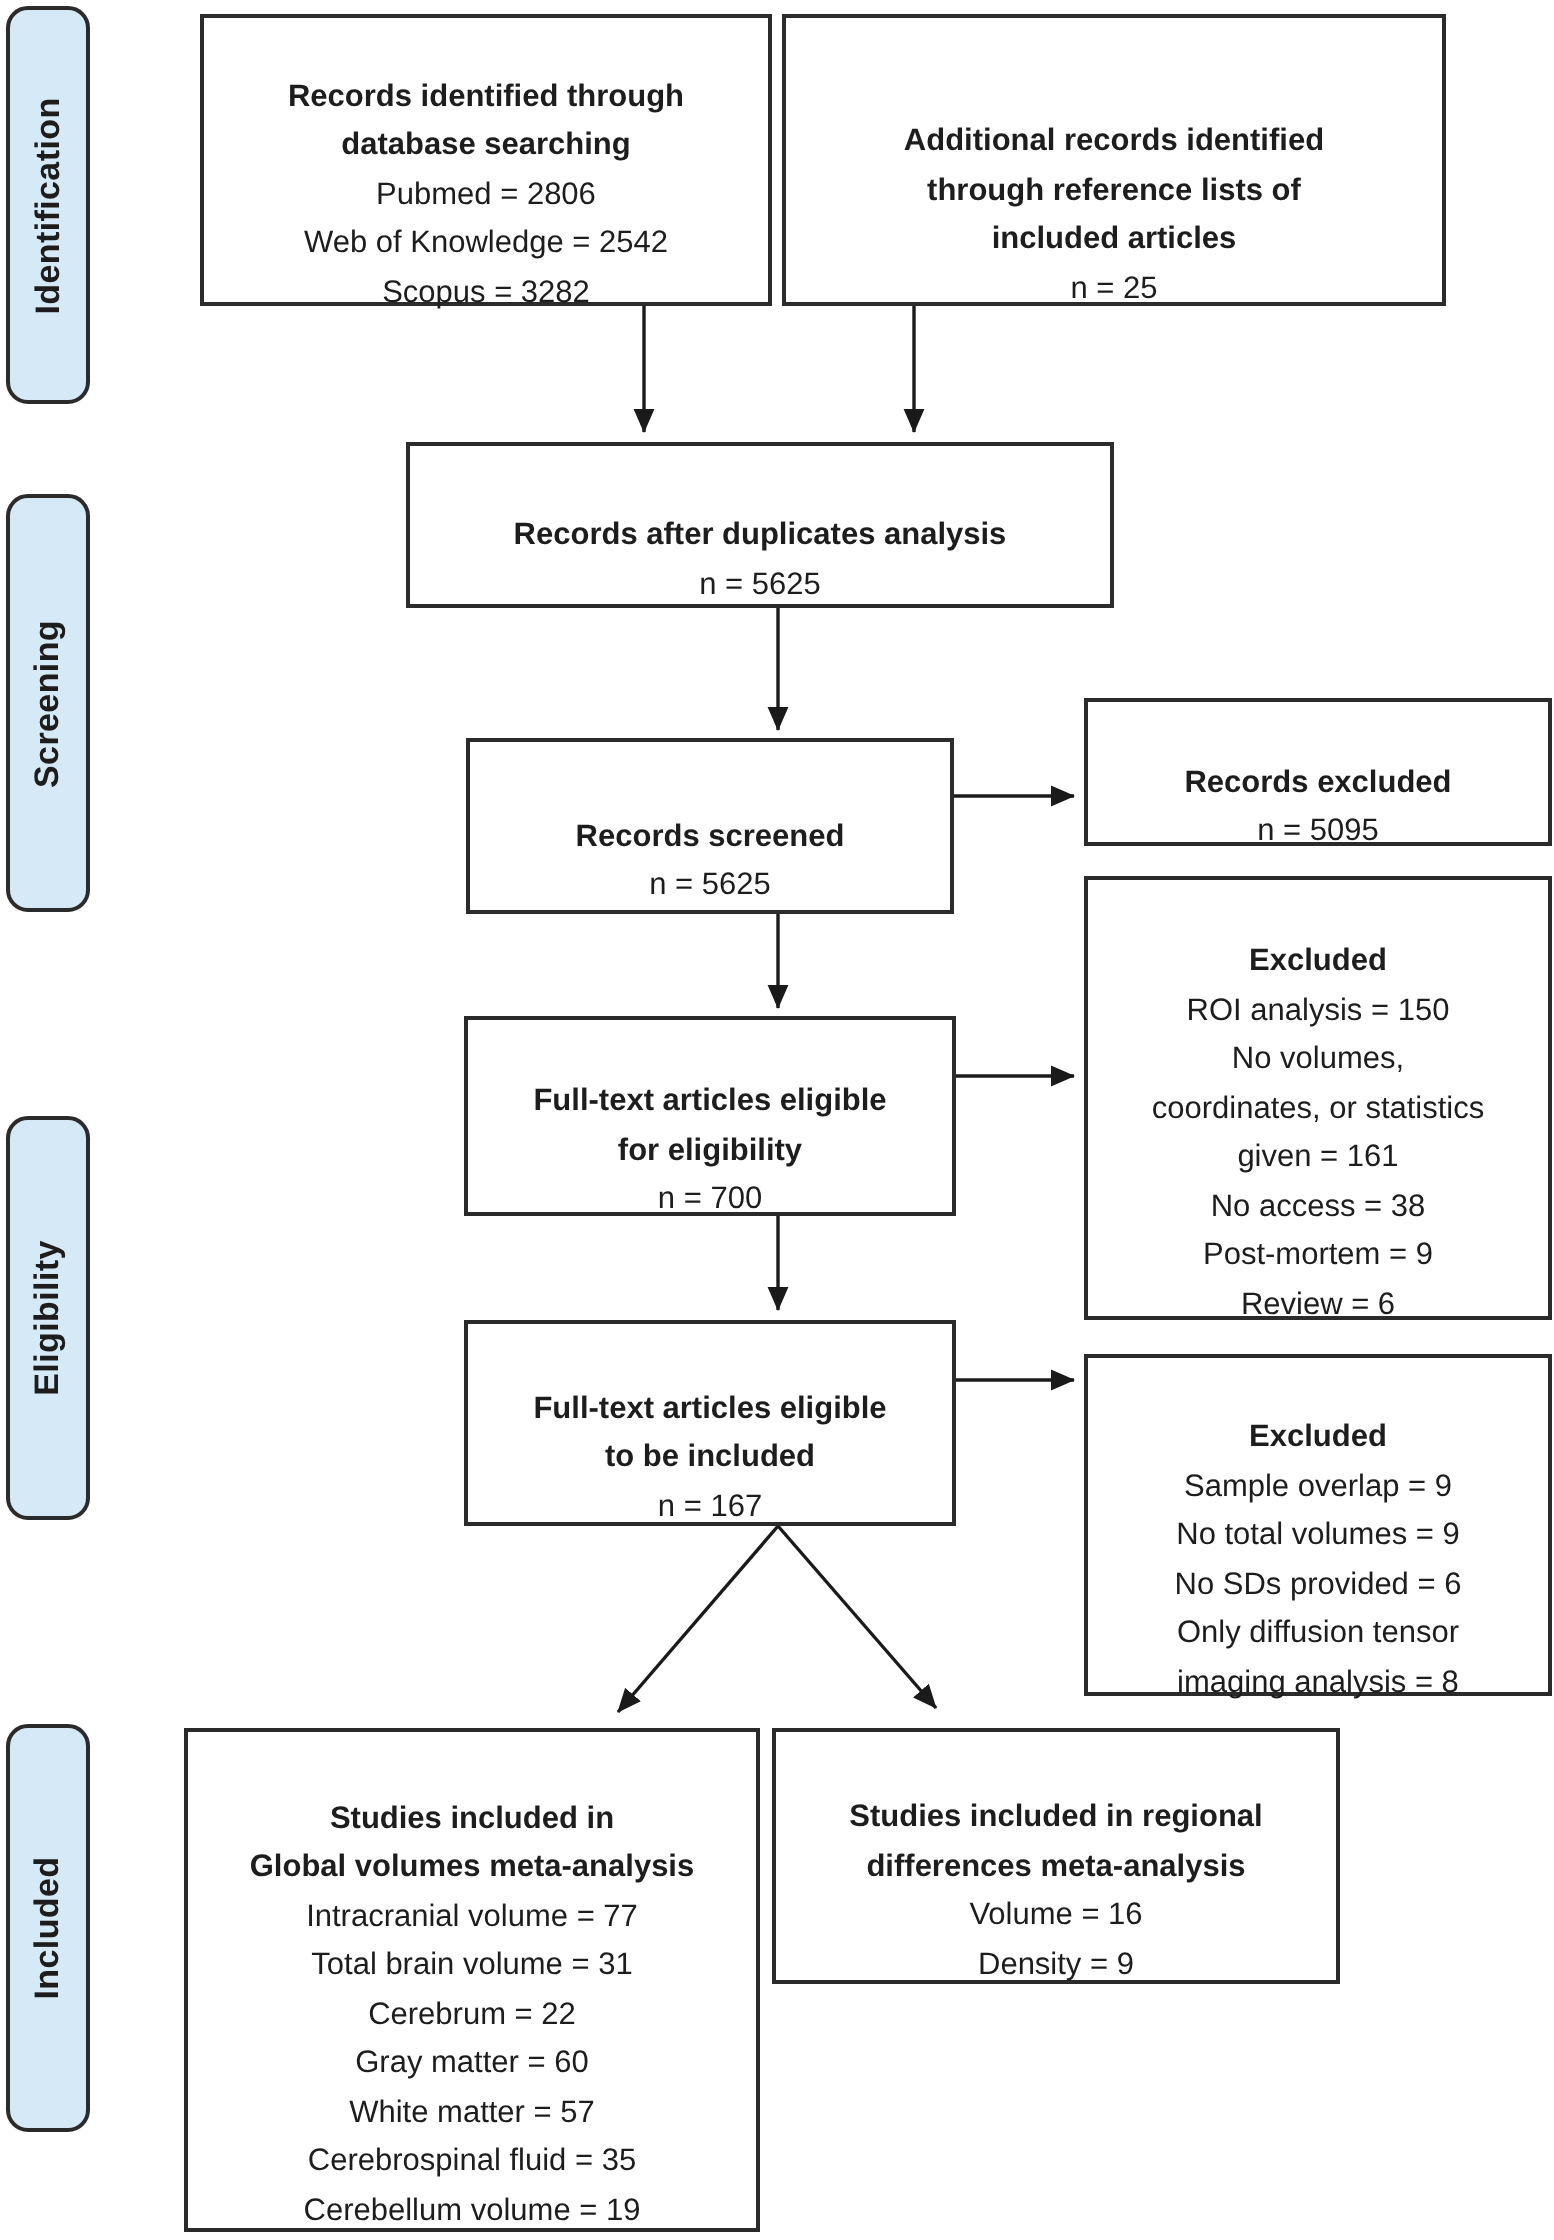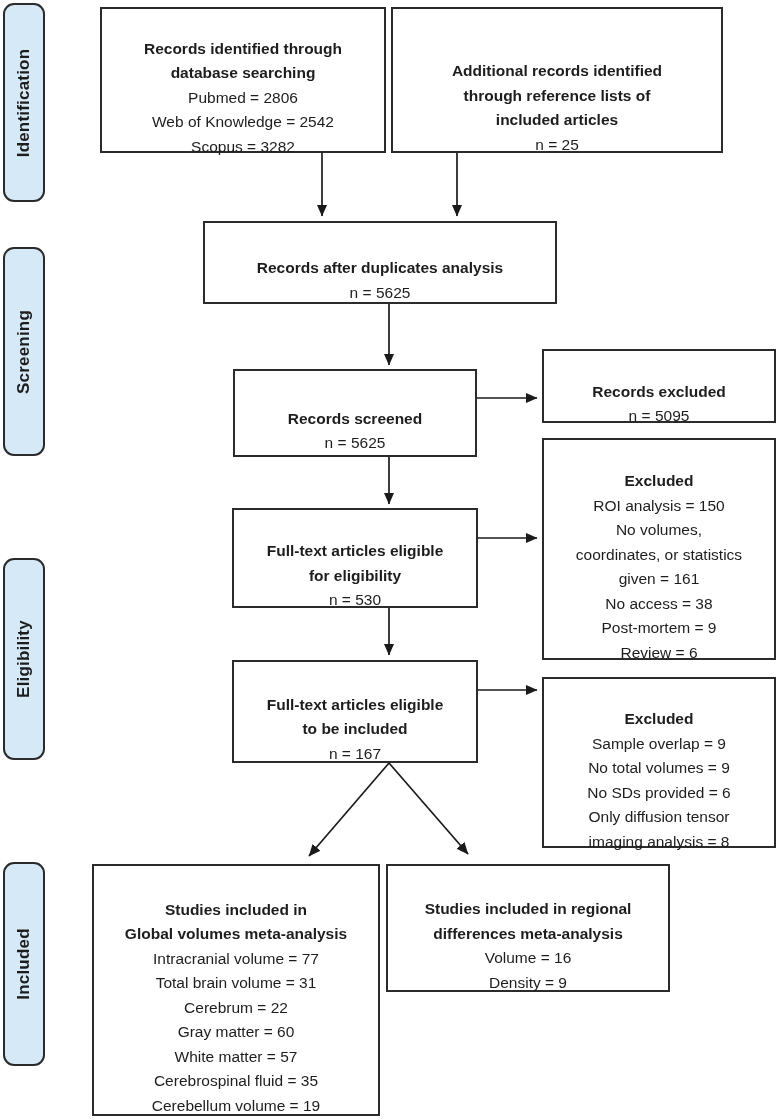--- a/index.html
+++ b/index.html
@@ -122,21 +122,21 @@
   </div>
 
   <div class="fbox" style="left:542px;top:349px;width:234px;height:74px">
     <div class="t">Records excluded</div>
     <div class="b">n = 5095</div>
   </div>
 
   <div class="fbox" style="left:232px;top:508px;width:246px;height:100px">
     <div class="t">Full-text articles eligible
 for eligibility</div>
-    <div class="b">n = 530</div>
+    <div class="b">n = 700</div>
   </div>
 
   <div class="fbox" style="left:542px;top:438px;width:234px;height:222px">
     <div class="t">Excluded</div>
     <div class="b">ROI analysis = 150
 No volumes,
 coordinates, or statistics
 given = 161
 No access = 38
 Post-mortem = 9

